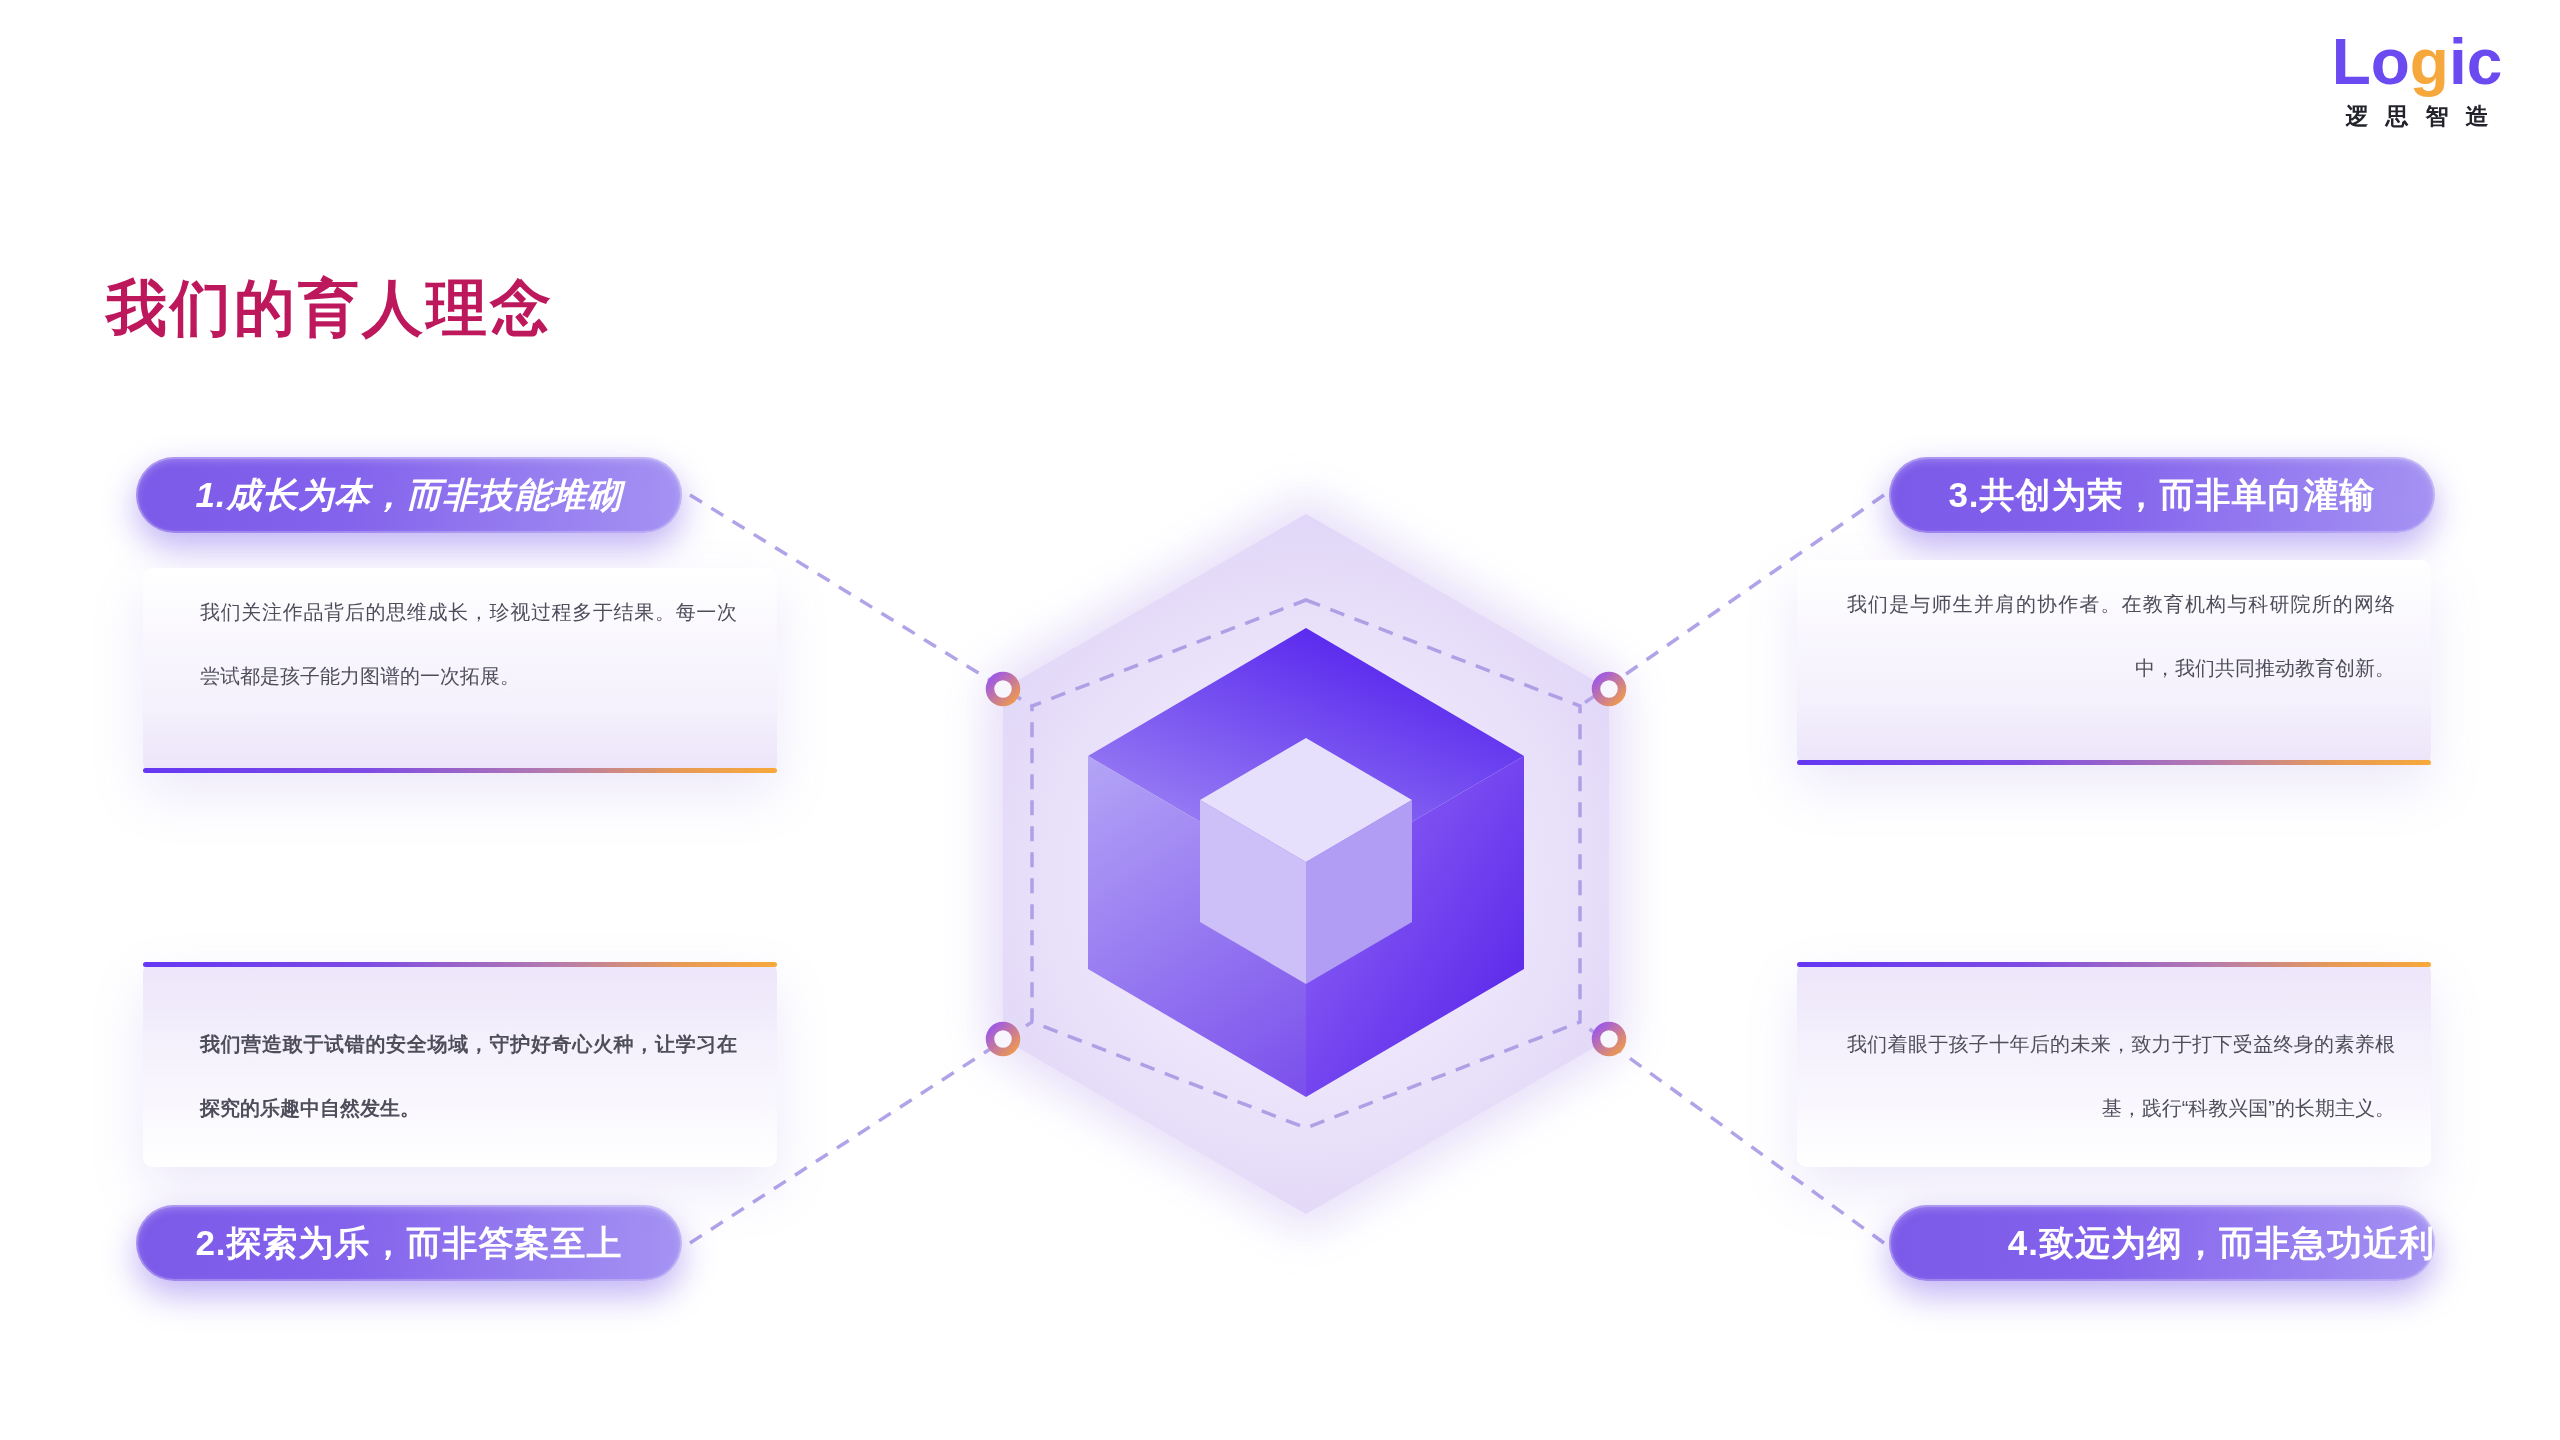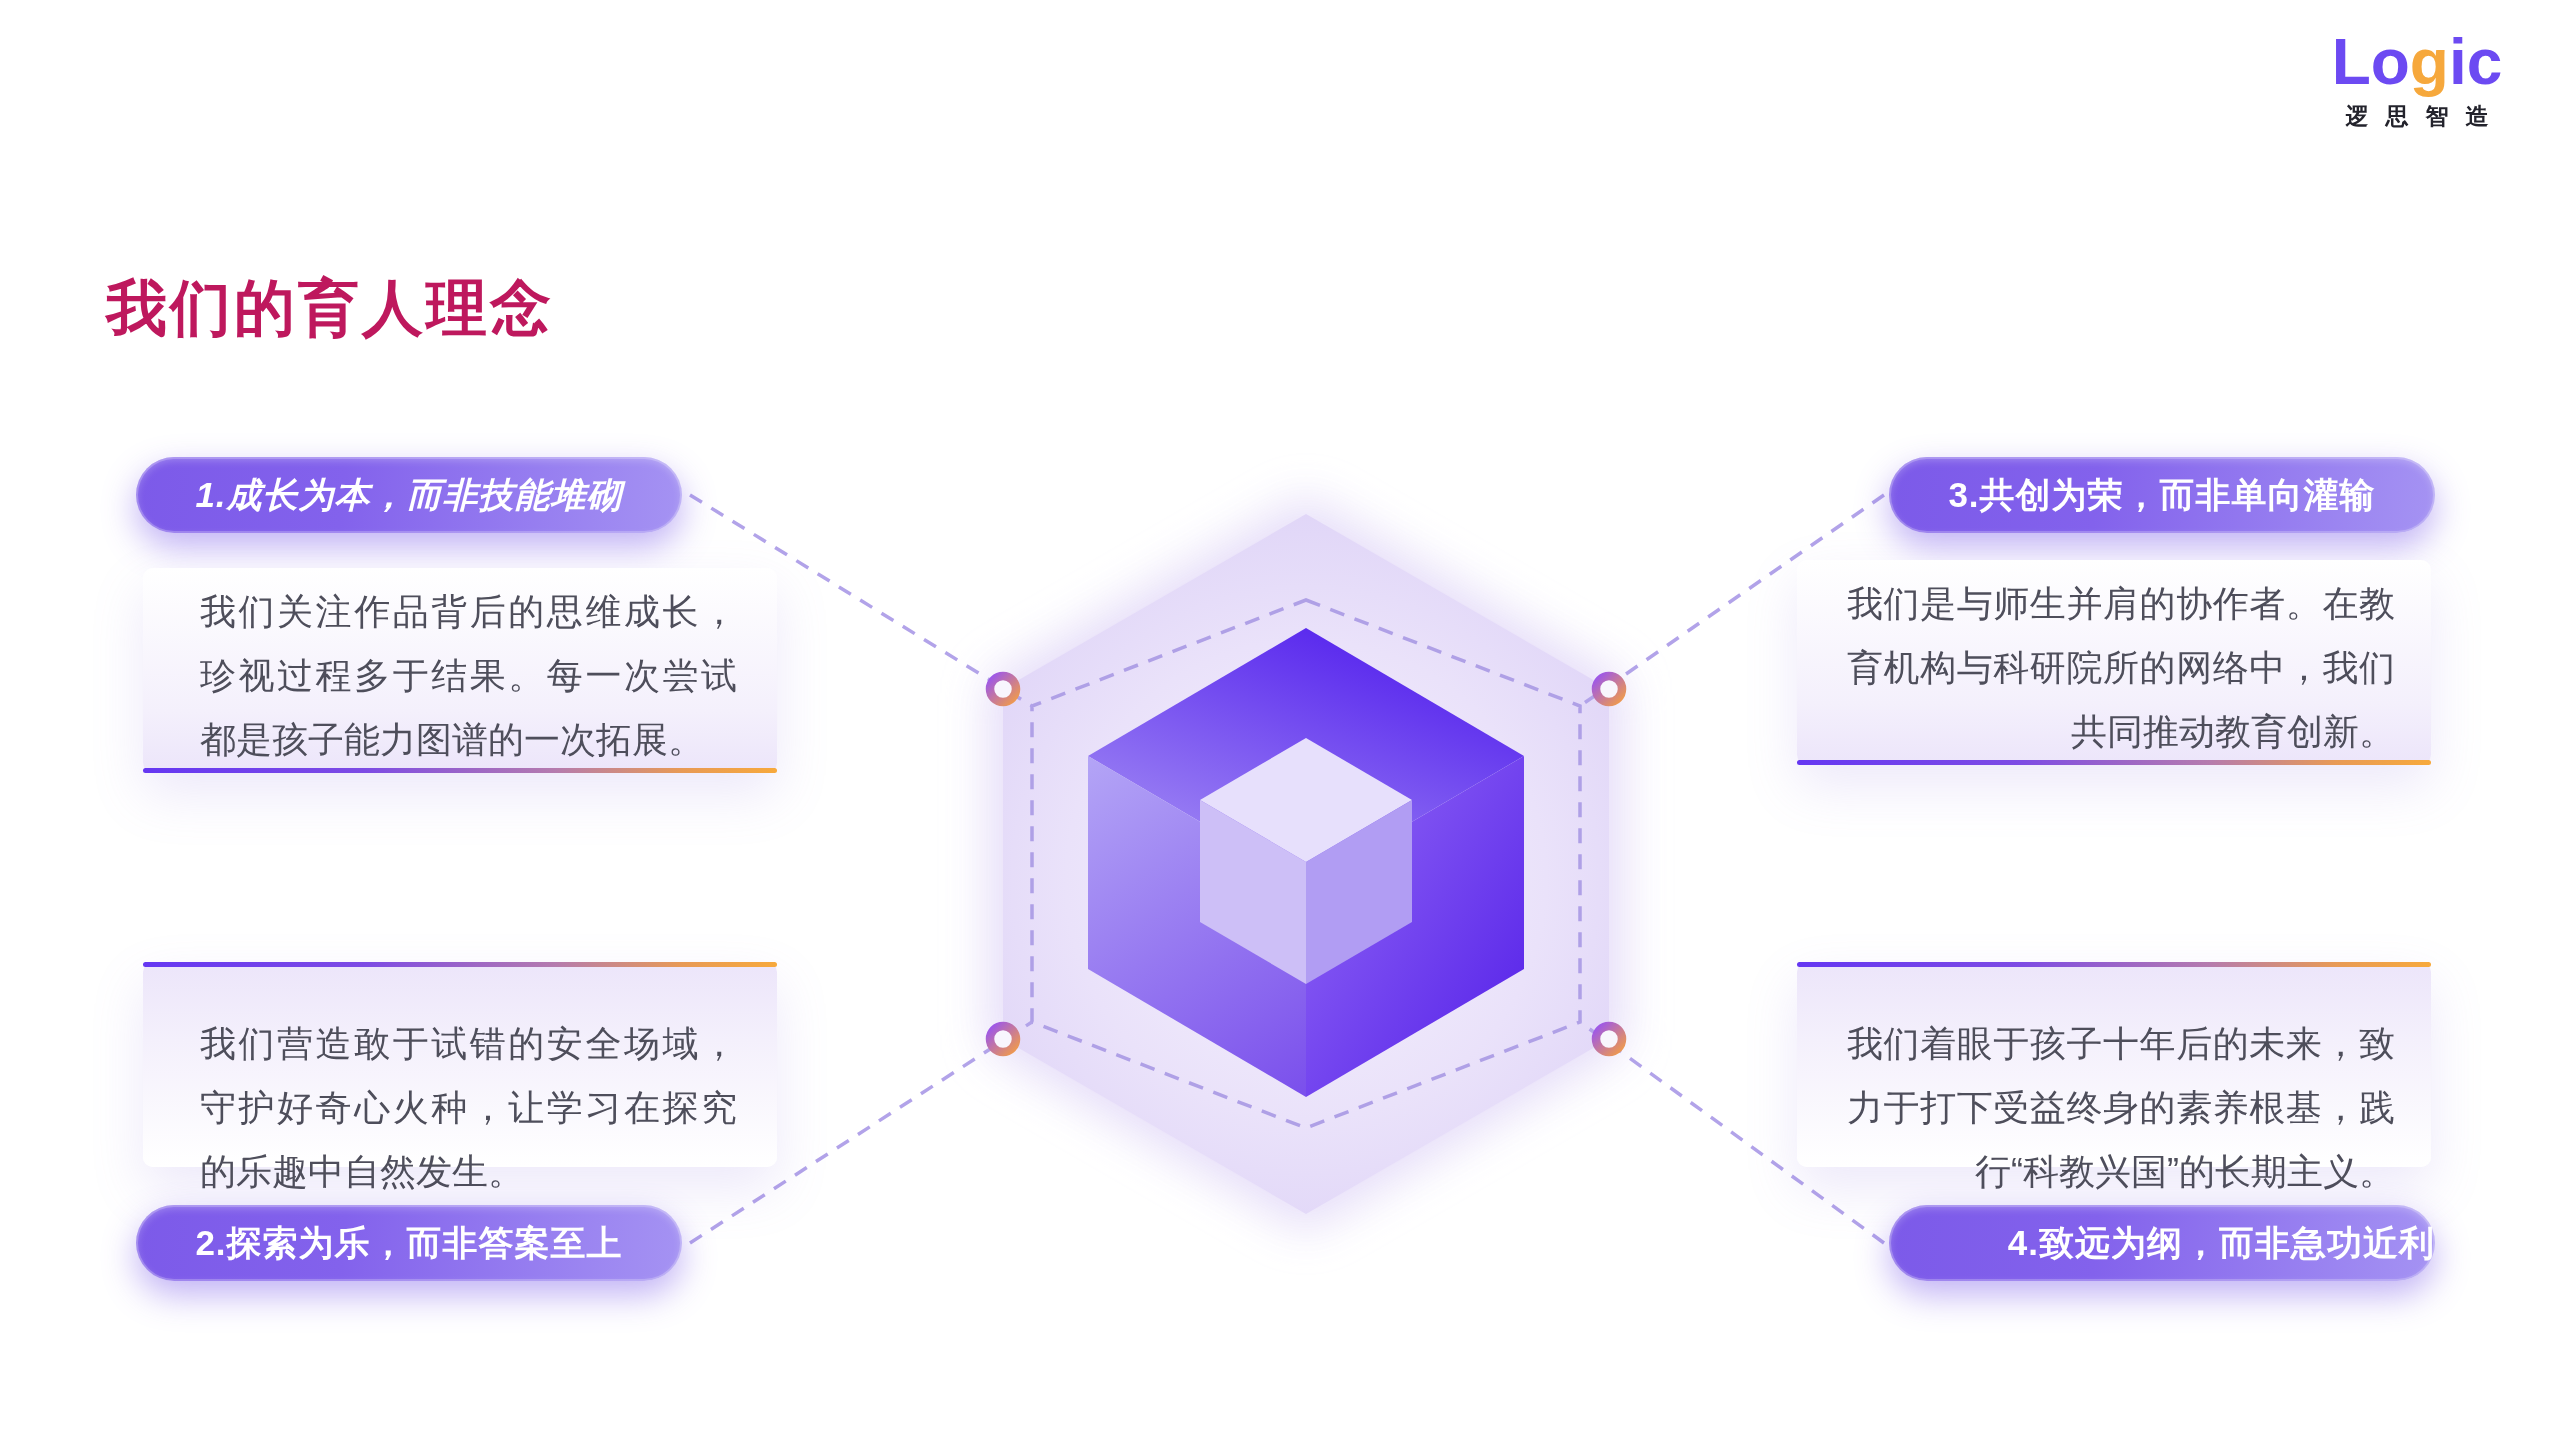--- a/index.html
+++ b/index.html
@@ -34,31 +34,31 @@
   .pill--3{left:1889px;top:457px;}
   .pill--4{left:1889px;top:1205px;justify-content:flex-end;}
   
   .card{
     position:absolute;width:634px;height:205px;border-radius:10px;
     box-shadow:0 22px 52px rgba(148,124,228,.17);
   }
   .card--accent-bottom{background:linear-gradient(180deg,#FFFFFF 0%,#F4F0FC 70%,#ECE5FA 100%);}
   .card--accent-top{background:linear-gradient(0deg,#FFFFFF 0%,#F4F0FC 62%,#ECE5FA 100%);}
   .card--1{left:143px;top:568px;}
-  .card--2{left:143px;top:962px;}
+  .card--2{left:143px;top:962px;font-weight:bold;}
   .card--3{left:1797px;top:560px;}
   .card--4{left:1797px;top:962px;}
   .accent-line{
     position:absolute;left:0;right:0;height:5px;border-radius:3px;
     background:linear-gradient(90deg,#6537F2 0%,#7D4BE4 35%,#B57BAE 65%,#E89A55 85%,#F7A93C 100%);
   }
   .card--accent-bottom .accent-line{bottom:0;}
   .card--accent-top .accent-line{top:0;}
   .card-body{
-    margin:0;color:#4E4E5B;font-size:36px;line-height:64px;
+    margin:0;color:#4E4E5B;font-size:20px;line-height:64px;
     text-align:justify;
   }
   .card--left .card-body{padding:12px 40px 0 57px;text-align-last:left;}
   .card--right .card-body{padding:12px 36px 0 50px;text-align-last:right;}
   .card--accent-top .card-body{padding-top:50px;}
   
   .diagram{position:absolute;left:0;top:0;pointer-events:none;}
 </style>
 </head>
 <body>

